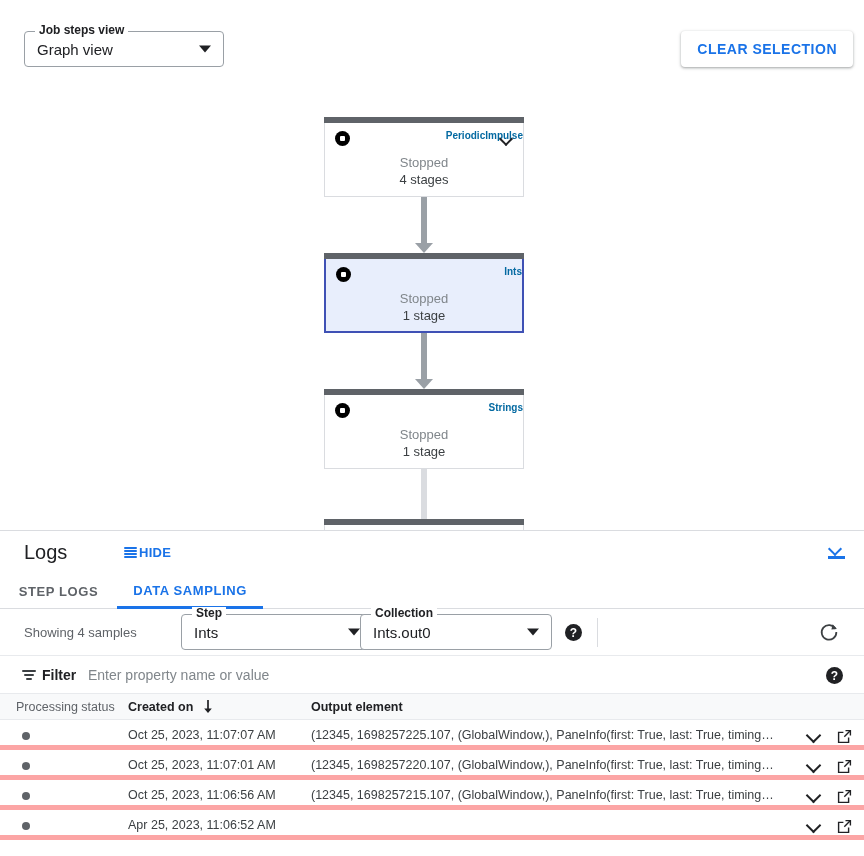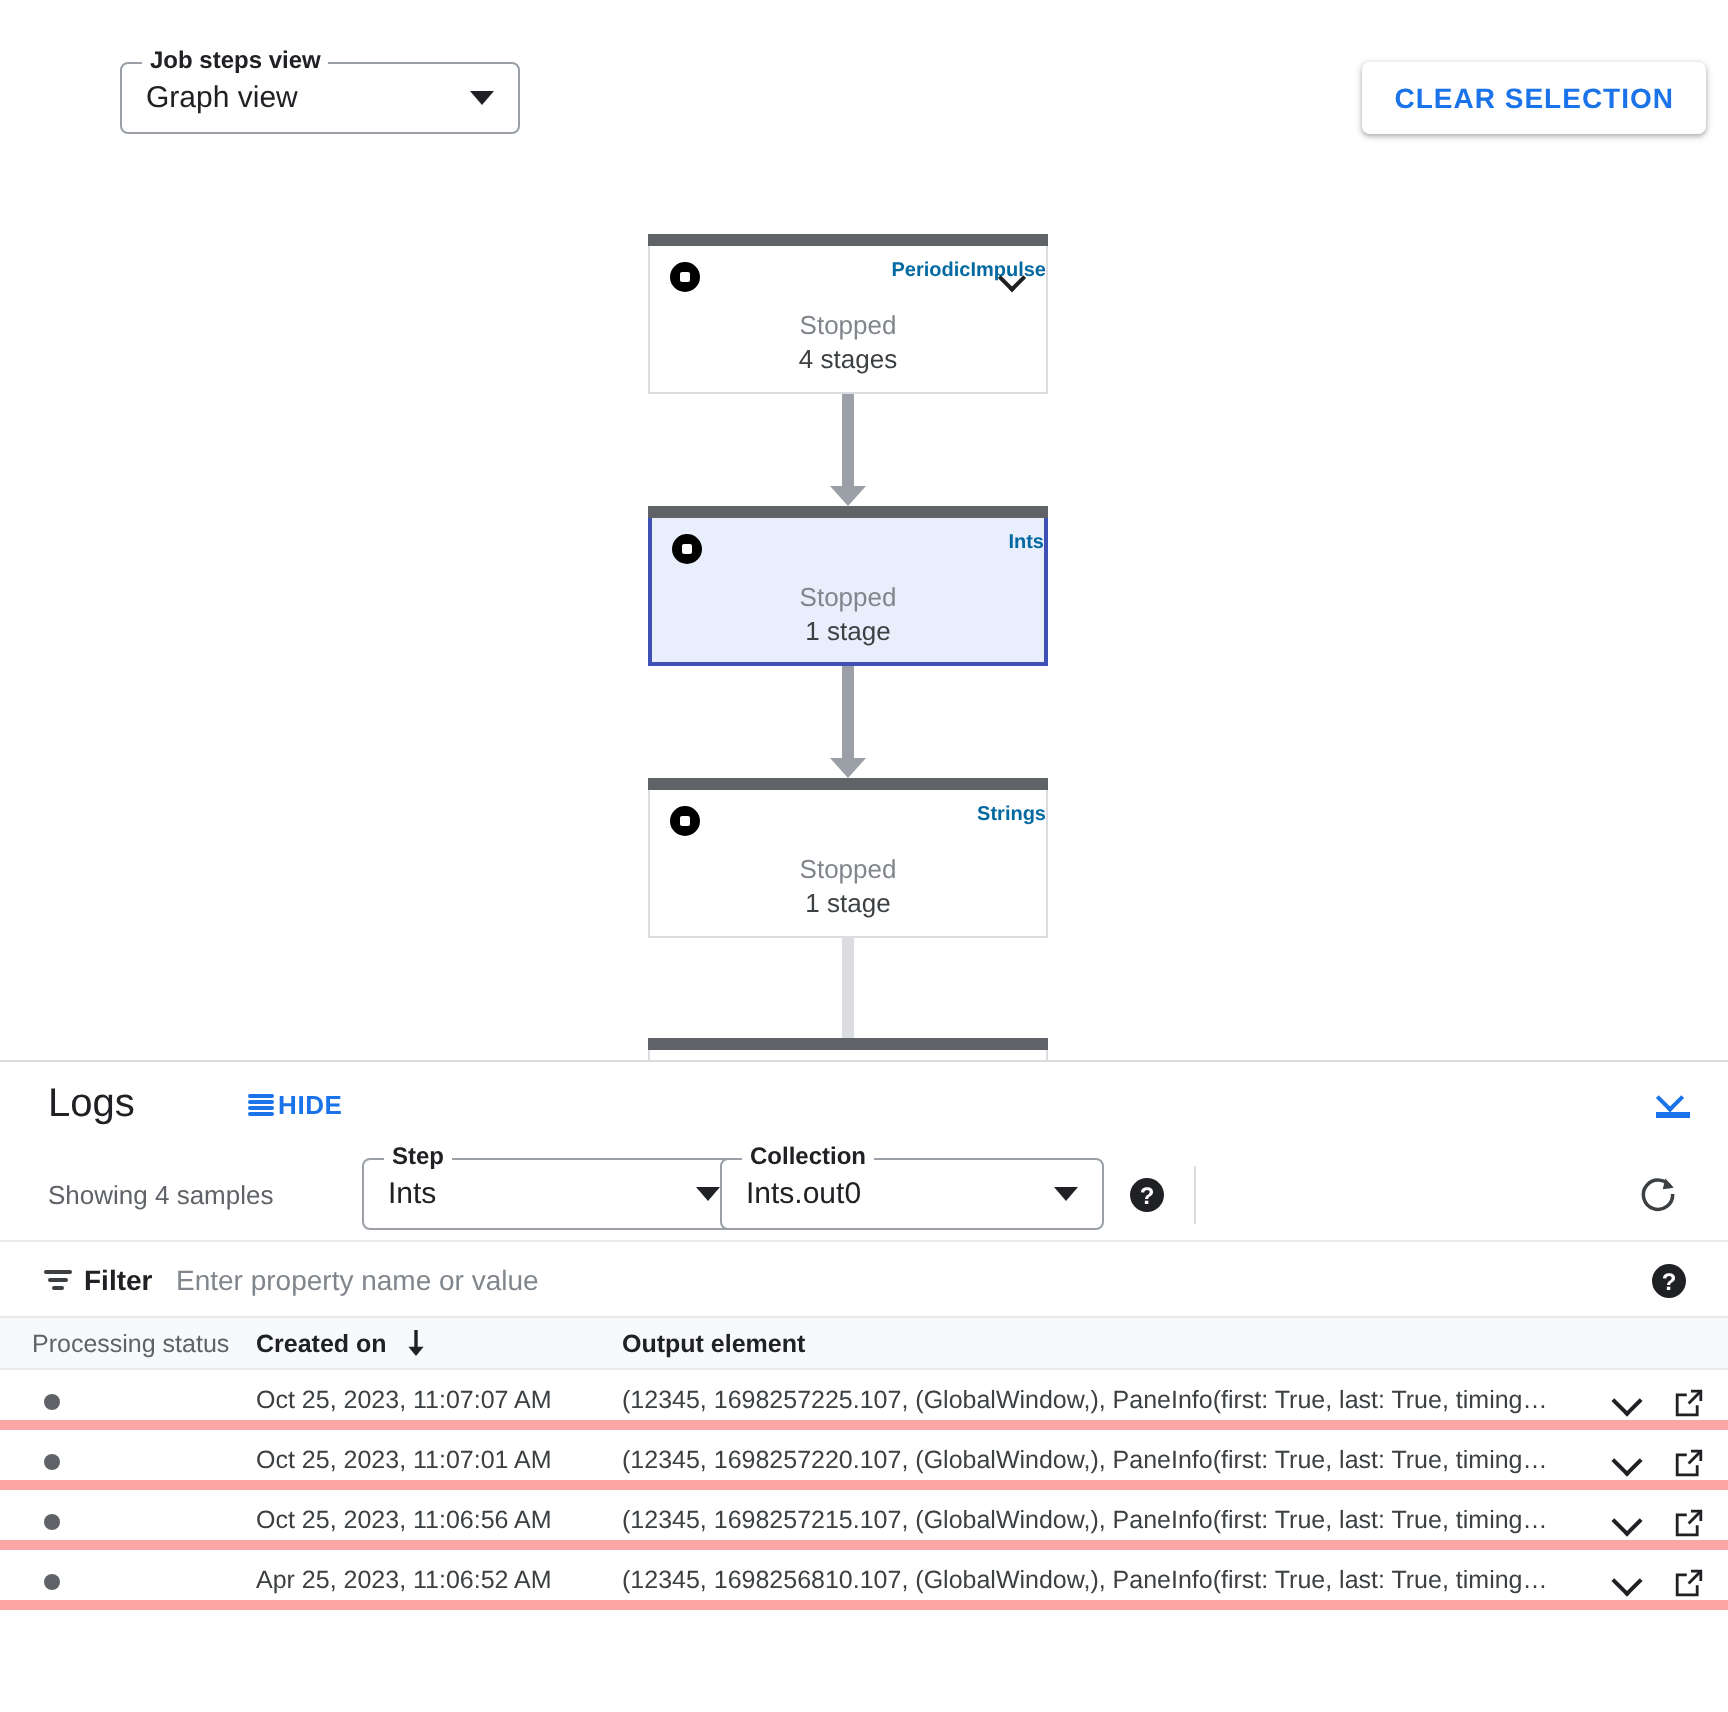--- a/index.html
+++ b/index.html
@@ -39,21 +39,21 @@
     position:absolute; left:12px; top:50%; transform:translateY(-50%);
     font-size:15px; color:#202124; white-space:nowrap;
   }
   .caret {
     position:absolute; right:12px; top:50%; transform:translateY(-50%);
     width:0; height:0;
     border-left:6px solid transparent;
     border-right:6px solid transparent;
     border-top:7px solid #202124;
   }
-  #job-steps-view { left:24px; top:31px; width:200px; height:36px;margin-left:36px; }
+  #job-steps-view { left:24px; top:31px; width:200px; height:36px; }
 
   .clear-btn {
     position:absolute; right:11px; top:31px;
     height:36px; padding:0 16px;
     display:flex; align-items:center; justify-content:center;
     background:#fff; border:none; border-radius:4px;
     box-shadow:0 1px 2px rgba(60,64,67,.30), 0 1px 3px 1px rgba(60,64,67,.15);
     color:#1a73e8; font-size:14px; font-weight:bold; letter-spacing:.5px;
     font-family:"Liberation Sans", sans-serif;
     cursor:pointer; white-space:nowrap;
@@ -356,20 +356,24 @@
             <span></span>
         </span>
         <span>HIDE</span>
       </div>
       <div class="collapse-btn">
         <span class="cv"></span>
           <span class="bar"></span>
       </div>
     </div>
 
+    <div class="tabs">
+      <div class="tab" id="tab-step-logs">STEP LOGS</div>
+      <div class="tab active" id="tab-data-sampling">DATA SAMPLING</div>
+    </div>
 
     <div class="controls">
       <span class="showing">Showing 4 samples</span>
 
       <div class="field" id="step-field">
         <span class="legend">Step</span>
         <span class="value">Ints</span>
         <span class="caret"></span>
       </div>
 
@@ -453,21 +457,20 @@
             <path d="M8.5 1.6h4.9v4.9"></path>
               <path d="M13.4 1.6 L7.3 7.7"></path>
             <path d="M11.6 8.6v4.8H1.6V3.4h4.8"></path>
           </svg>
         </span>
       </div>
 
       <div class="trow">
         <span class="dot"></span>
         <span class="cell-date">Apr 25, 2023, 11:06:52 AM</span>
-        <span class="cell-output">(12345, 1698256810.107, (GlobalWindow,), PaneInfo(first: True, last: True, timing…</span>
         <span class="row-chev"></span>
         <span class="row-ext">
           <svg viewBox="0 0 15 15" width="15" height="15" fill="none" stroke="#202124" stroke-width="1.4">
             <path d="M8.5 1.6h4.9v4.9"></path>
               <path d="M13.4 1.6 L7.3 7.7"></path>
             <path d="M11.6 8.6v4.8H1.6V3.4h4.8"></path>
           </svg>
         </span>
       </div>
     </div>

